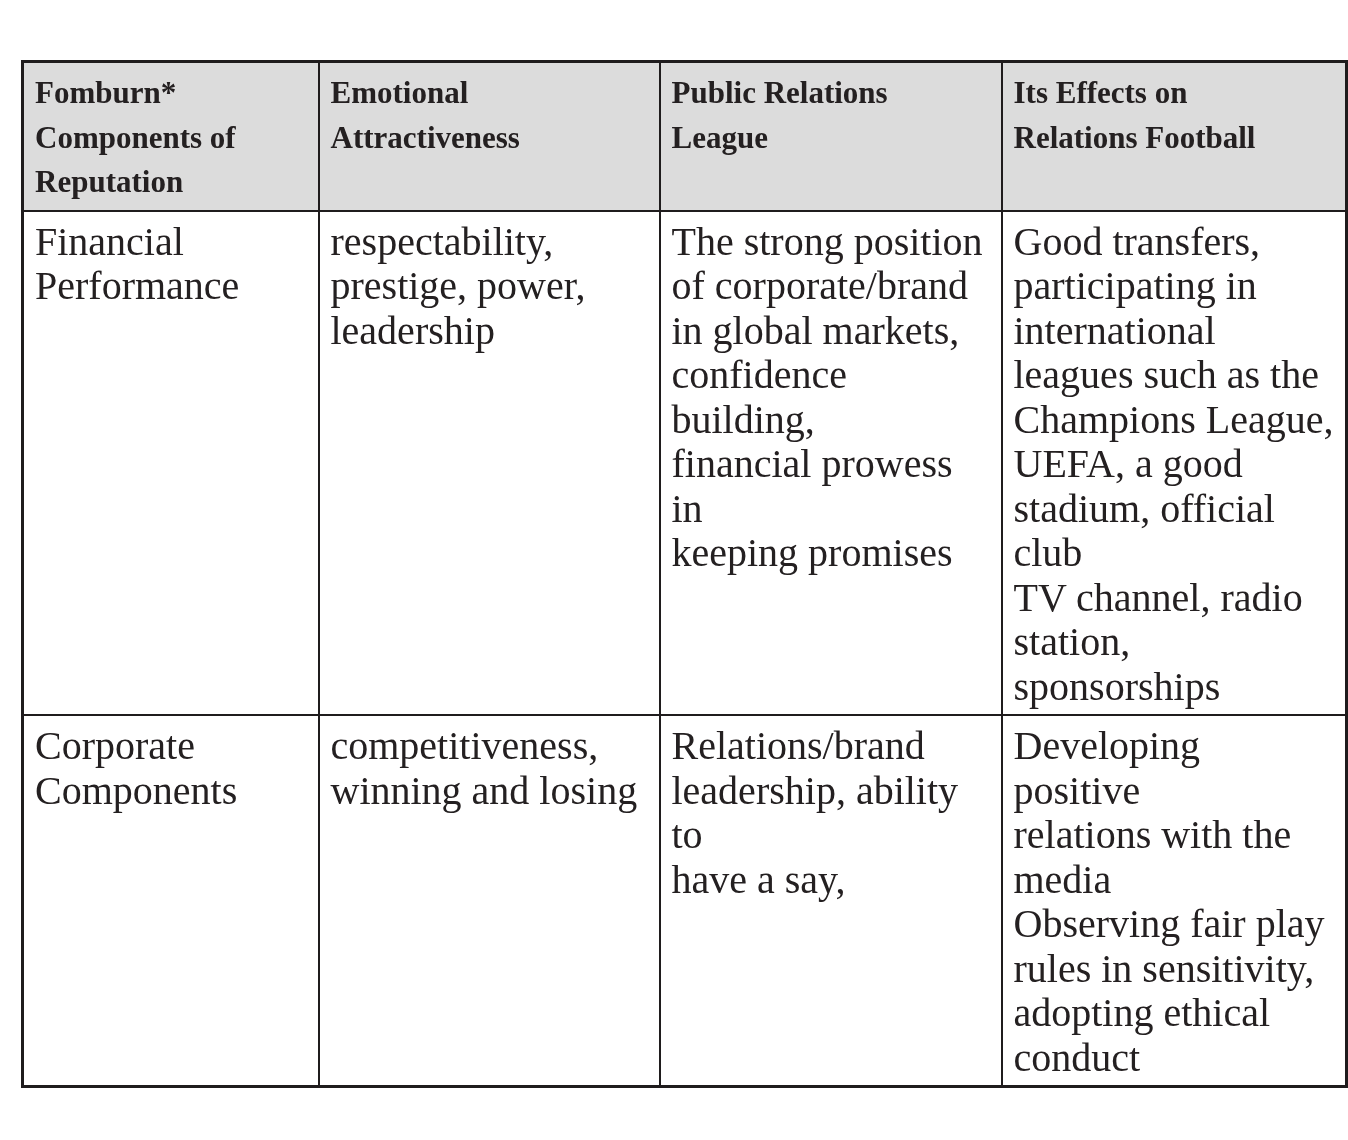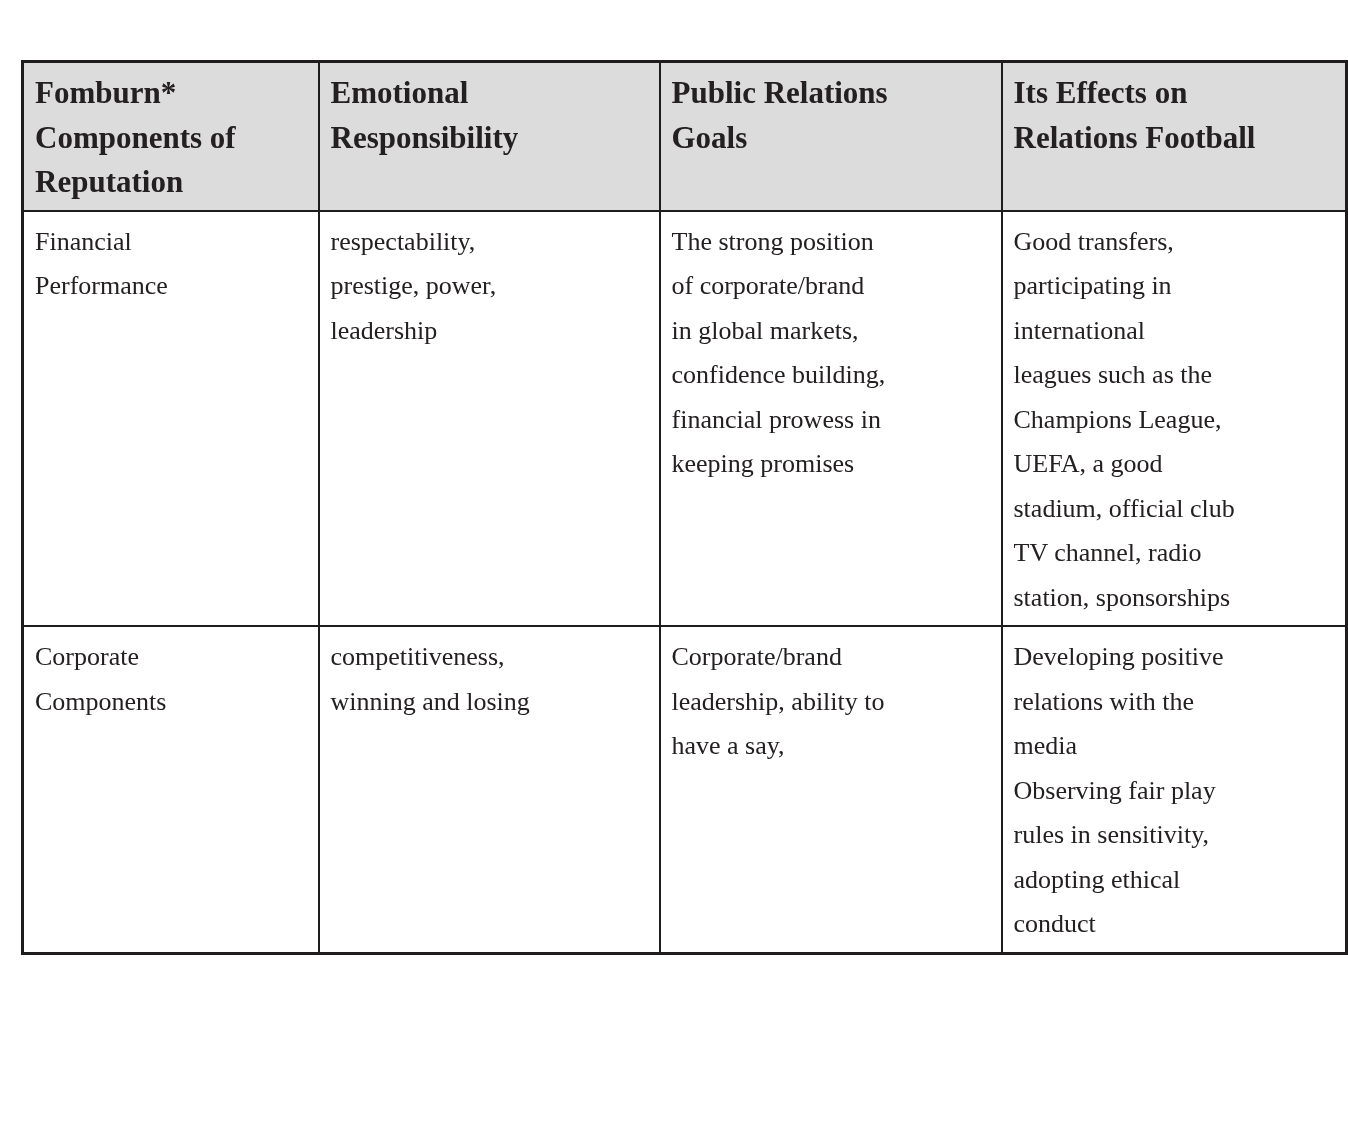--- a/index.html
+++ b/index.html
@@ -29,21 +29,21 @@
     border-collapse: collapse;
     table-layout: fixed;
     border: 3px solid #1f1c1d;
   }
   table.rep-table th,
   table.rep-table td {
     border: 2px solid #1f1c1d;
     vertical-align: top;
     text-align: left;
     padding: 8px 10px 5px 11px;
-    font-size: 26px;
+    font-size: 40px;
     line-height: 44.5px;
     white-space: pre-line;
     overflow: hidden;
   }
   table.rep-table th {
     background: #dcdcdc;
     font-weight: 700;
     font-size: 31px;
     line-height: 44.5px;
   }
@@ -62,23 +62,23 @@
       <col class="c2">
       <col class="c3">
       <col class="c4">
     </colgroup>
     <thead>
       <tr>
         <th>Fomburn*
 Components of
 Reputation</th>
         <th>Emotional
-Responsibility</th>
+Attractiveness</th>
         <th>Public Relations
-Goals</th>
+League</th>
         <th>Its Effects on
 Relations Football</th>
       </tr>
     </thead>
     <tbody>
       <tr>
         <td>Financial
 Performance</td>
         <td>respectability,
 prestige, power,
@@ -97,21 +97,21 @@
 UEFA, a good
 stadium, official club
 TV channel, radio
 station, sponsorships</td>
       </tr>
       <tr>
         <td>Corporate
 Components</td>
         <td>competitiveness,
 winning and losing</td>
-        <td>Corporate/brand
+        <td>Relations/brand
 leadership, ability to
 have a say,</td>
         <td>Developing positive
 relations with the
 media
 Observing fair play
 rules in sensitivity,
 adopting ethical
 conduct</td>
       </tr>

